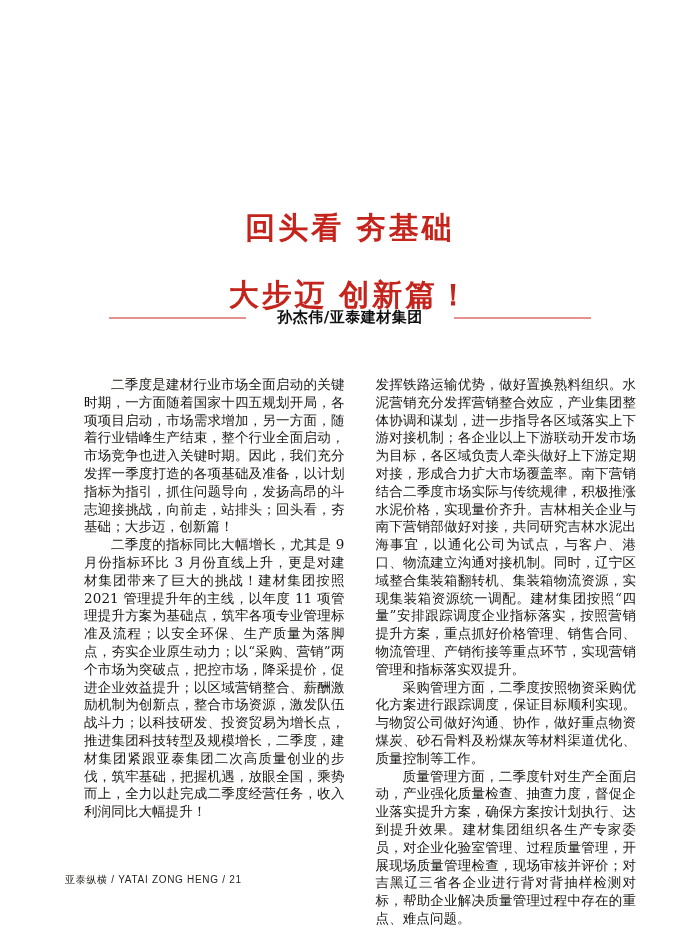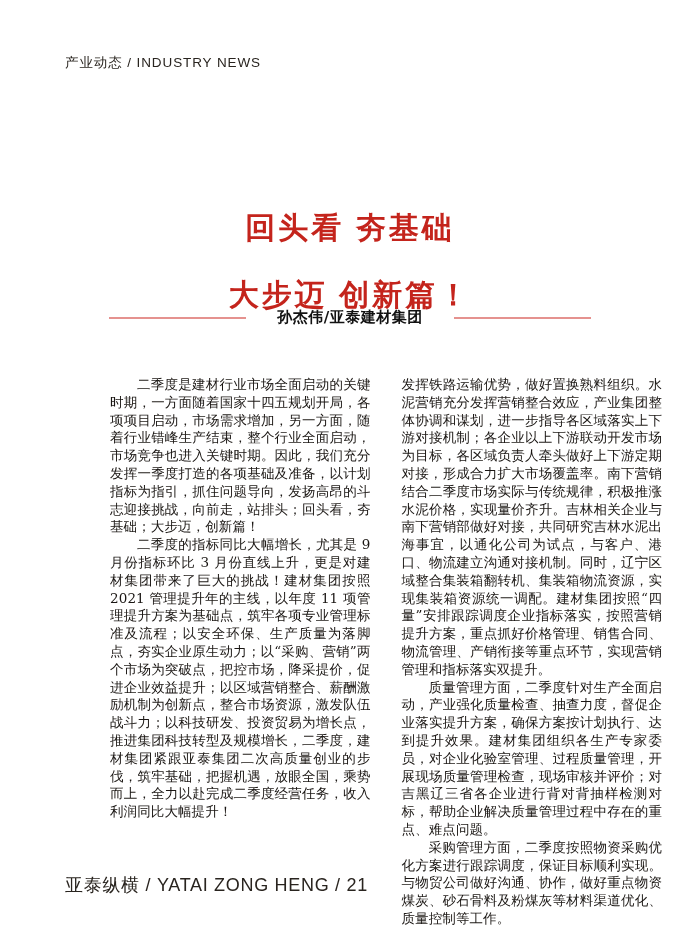--- a/index.html
+++ b/index.html
@@ -32,63 +32,62 @@
     gap:31px;
   }
   .byline-rule { width:137px; height:2px; }
   .byline-text {
     font-family:"DejaVu Serif","Liberation Serif",serif;
     font-weight:bold; font-size:15px; color:#121212;
     letter-spacing:0.5px; white-space:nowrap;
   }
   .article {
     position:absolute; left:84px; top:376px; width:552px;
-    display:flex; gap:31px;margin-left:26px;
+    display:flex; gap:31px;
   }
   .column { width:270px; }
   .column p {
     margin:0;
     font-family:"DejaVu Serif","Liberation Serif",serif;
     font-size:13.5px; line-height:17.8px;
     color:#1a1613;
     text-align:justify;
     letter-spacing:0.1px;
   }
   .column p.indent { text-indent:2em; }
   .page-footer {
     position:absolute; left:65px; top:873px;
-    font-size:18px; color:#29241f;
+    font-size:10px; color:#29241f;
     letter-spacing:0.7px; white-space:nowrap;
   }
 </style>
 </head>
 <body>
 
 <div class="page">
 
-  <div class="section-header">产业动态 / INDUSTRY NEWS</div>
 
   <div class="title-block">
     <h1 class="title-line" id="title-line-1" style="color: rgb(196, 36, 28);">回头看 夯基础</h1>
     <h1 class="title-line" id="title-line-2" style="color: rgb(196, 36, 28); margin-top: 24px;">大步迈 创新篇！</h1>
   </div>
 
   <div class="byline-row">
     <span class="byline-rule" id="byline-rule-left" style="background: rgb(229, 146, 143);"></span>
     <span class="byline-text">孙杰伟/亚泰建材集团</span>
     <span class="byline-rule" id="byline-rule-right" style="background: rgb(229, 146, 143);"></span>
   </div>
 
   <div class="article">
     <div class="column">
       <p class="indent">二季度是建材行业市场全面启动的关键时期，一方面随着国家十四五规划开局，各项项目启动，市场需求增加，另一方面，随着行业错峰生产结束，整个行业全面启动，市场竞争也进入关键时期。因此，我们充分发挥一季度打造的各项基础及准备，以计划指标为指引，抓住问题导向，发扬高昂的斗志迎接挑战，向前走，站排头；回头看，夯基础；大步迈，创新篇！</p>
       <p class="indent">二季度的指标同比大幅增长，尤其是 9 月份指标环比 3 月份直线上升，更是对建材集团带来了巨大的挑战！建材集团按照 2021 管理提升年的主线，以年度 11 项管理提升方案为基础点，筑牢各项专业管理标准及流程；以安全环保、生产质量为落脚点，夯实企业原生动力；以“采购、营销”两个市场为突破点，把控市场，降采提价，促进企业效益提升；以区域营销整合、薪酬激励机制为创新点，整合市场资源，激发队伍战斗力；以科技研发、投资贸易为增长点，推进集团科技转型及规模增长，二季度，建材集团紧跟亚泰集团二次高质量创业的步伐，筑牢基础，把握机遇，放眼全国，乘势而上，全力以赴完成二季度经营任务，收入利润同比大幅提升！</p>
     </div>
     <div class="column">
       <p>发挥铁路运输优势，做好置换熟料组织。水泥营销充分发挥营销整合效应，产业集团整体协调和谋划，进一步指导各区域落实上下游对接机制；各企业以上下游联动开发市场为目标，各区域负责人牵头做好上下游定期对接，形成合力扩大市场覆盖率。南下营销结合二季度市场实际与传统规律，积极推涨水泥价格，实现量价齐升。吉林相关企业与南下营销部做好对接，共同研究吉林水泥出海事宜，以通化公司为试点，与客户、港口、物流建立沟通对接机制。同时，辽宁区域整合集装箱翻转机、集装箱物流资源，实现集装箱资源统一调配。建材集团按照“四量”安排跟踪调度企业指标落实，按照营销提升方案，重点抓好价格管理、销售合同、物流管理、产销衔接等重点环节，实现营销管理和指标落实双提升。</p>
+      <p class="indent">采购管理方面，二季度按照物资采购优化方案进行跟踪调度，保证目标顺利实现。与物贸公司做好沟通、协作，做好重点物资煤炭、砂石骨料及粉煤灰等材料渠道优化、质量控制等工作。</p>
       <p class="indent">质量管理方面，二季度针对生产全面启动，产业强化质量检查、抽查力度，督促企业落实提升方案，确保方案按计划执行、达到提升效果。建材集团组织各生产专家委员，对企业化验室管理、过程质量管理，开展现场质量管理检查，现场审核并评价；对吉黑辽三省各企业进行背对背抽样检测对标，帮助企业解决质量管理过程中存在的重点、难点问题。</p>
-      <p class="indent">采购管理方面，二季度按照物资采购优化方案进行跟踪调度，保证目标顺利实现。与物贸公司做好沟通、协作，做好重点物资煤炭、砂石骨料及粉煤灰等材料渠道优化、质量控制等工作。</p>
     </div>
   </div>
 
   <div class="page-footer">亚泰纵横 / YATAI ZONG HENG / 21</div>
 
 </div>
 
 </body></html>

